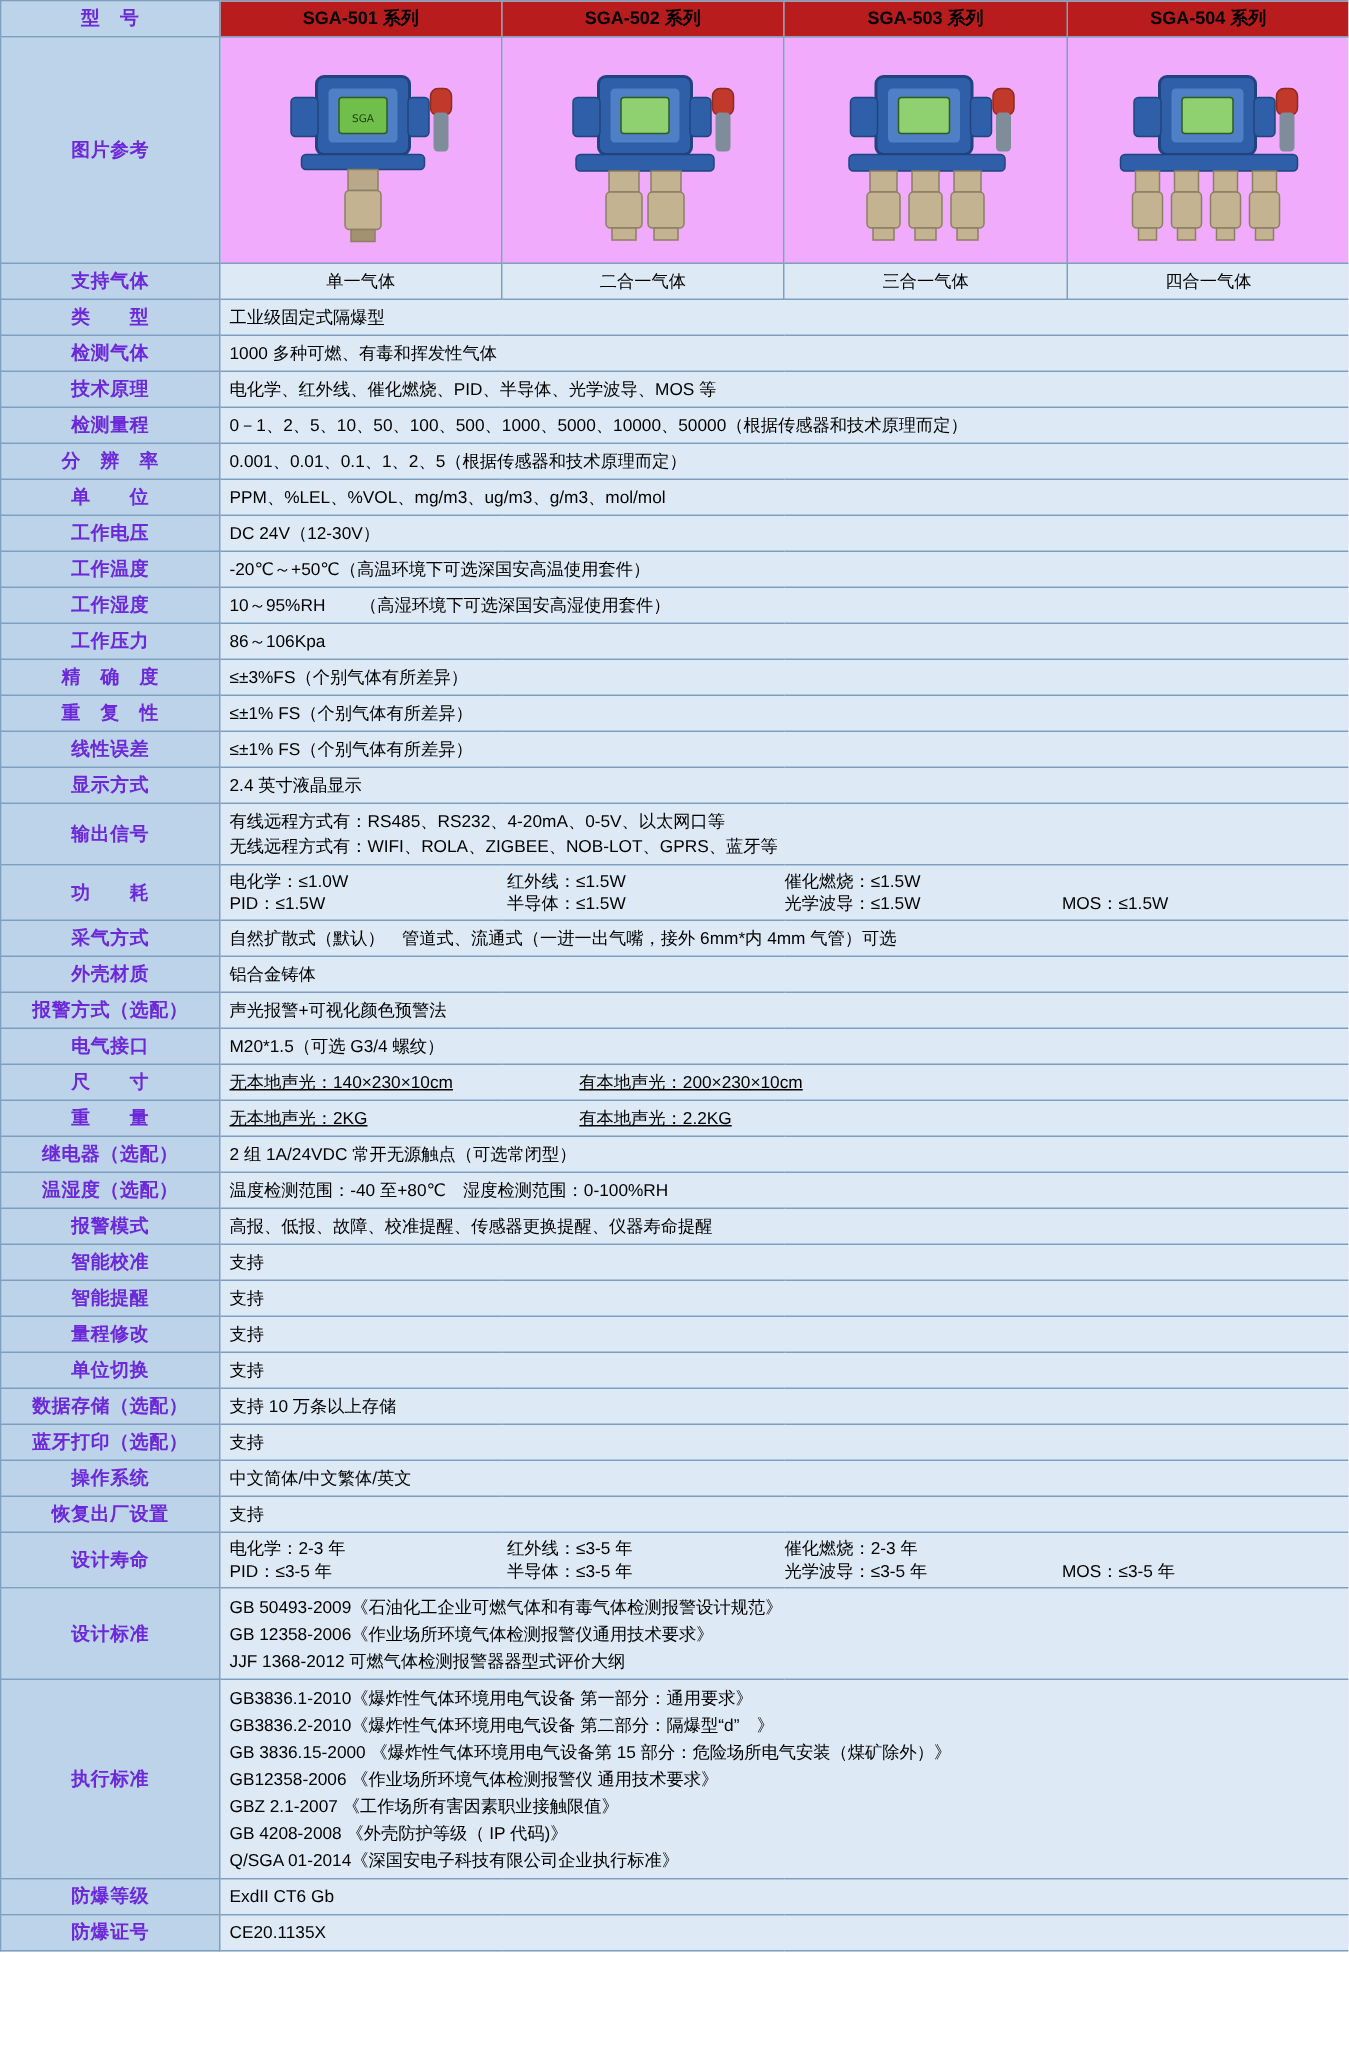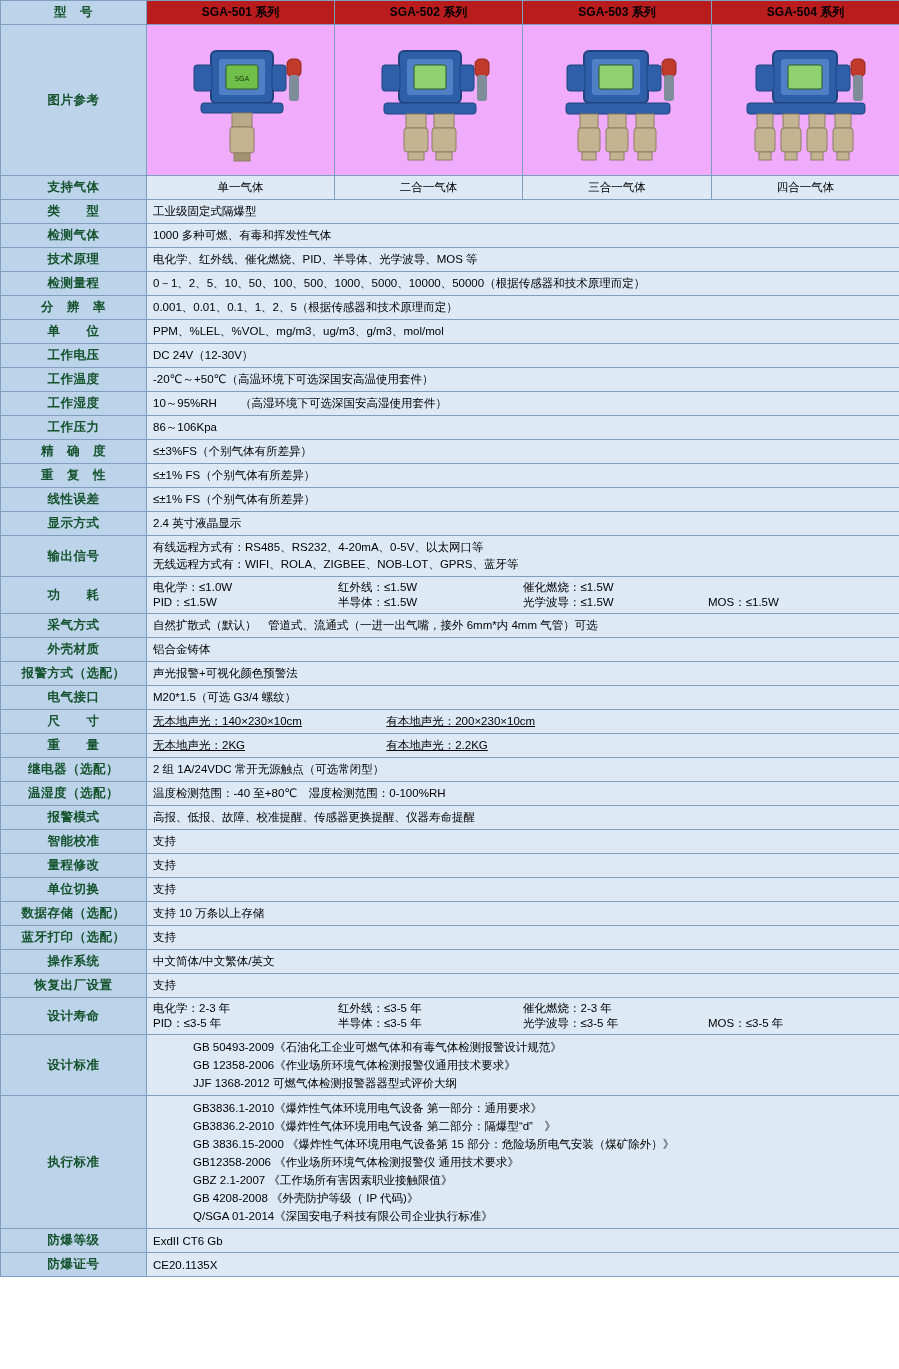--- a/index.html
+++ b/index.html
@@ -1,32 +1,32 @@
 <!DOCTYPE html>
 <html><head>
 <meta charset="utf-8">
 <style>
   html,body{margin:0;padding:0;background:#ffffff;}
   body{font-family:"Liberation Sans","DejaVu Sans",sans-serif;}
   .page{width:899px;height:1369px;position:relative;overflow:hidden;background:#fff;}
   table.spec{border-collapse:collapse;width:899px;table-layout:fixed;}
   table.spec td{border:1px solid #7f9fc0;vertical-align:middle;}
-  .lbl{background:#bcd3ea;text-align:center;font-weight:bold;font-size:12.5px;color:#14532d;padding:3px 2px;letter-spacing:0.5px;}
+  .lbl{background:#bcd3ea;text-align:center;font-weight:bold;font-size:12.5px;color:#6d28d9;padding:3px 2px;letter-spacing:0.5px;}
   .val{background:#dde9f5;font-size:11.5px;color:#000;padding:3px 6px;}
   .model{background:#b91c1c;text-align:center;font-weight:bold;font-size:12px;}
   .imgcell{background:#f0abfc;text-align:center;padding:4px 0;}
   .gascell{background:#dde9f5;text-align:center;font-size:11.5px;}
   .multiline div{padding:1px 0;}
   .pw-row{display:flex;flex-wrap:wrap;}
   .pw-row .c{width:25%;font-size:11.5px;}
   .dl-row{display:flex;flex-wrap:wrap;}
   .dl-row .c{width:25%;font-size:11.5px;}
   .sizerow .c{display:inline-block;text-decoration:underline;}
   .sizerow .c1{width:230px;}
-  .list div{padding:1.5px 0;font-size:11.5px;margin-left:40px;}
+  .list div{padding:1.5px 0;font-size:11.5px;}
   svg{display:block;margin:0 auto;}
 </style>
 </head>
 <body>
 
 <div class="page">
 <table class="spec">
   <colgroup>
     <col style="width:146px">
     <col style="width:188px">
@@ -266,20 +266,24 @@
   </tr>
   <tr>
     <td class="lbl">报警模式</td>
     <td class="val" colspan="4">高报、低报、故障、校准提醒、传感器更换提醒、仪器寿命提醒</td>
   </tr>
   <tr>
     <td class="lbl">智能校准</td>
     <td class="val" colspan="4">支持</td>
   </tr>
   <tr>
+    <td class="lbl">智能提醒</td>
+    <td class="val" colspan="4">支持</td>
+  </tr>
+  <tr>
     <td class="lbl">量程修改</td>
     <td class="val" colspan="4">支持</td>
   </tr>
   <tr>
     <td class="lbl">单位切换</td>
     <td class="val" colspan="4">支持</td>
   </tr>
   <tr>
     <td class="lbl">数据存储（选配）</td>
     <td class="val" colspan="4">支持 10 万条以上存储</td>

